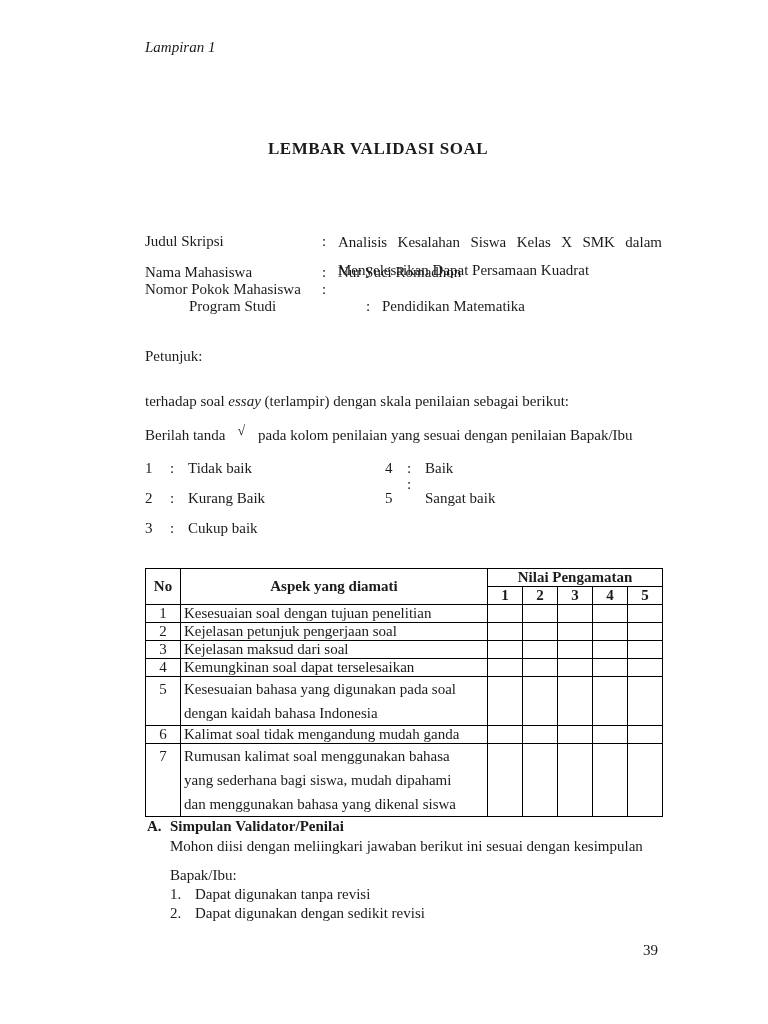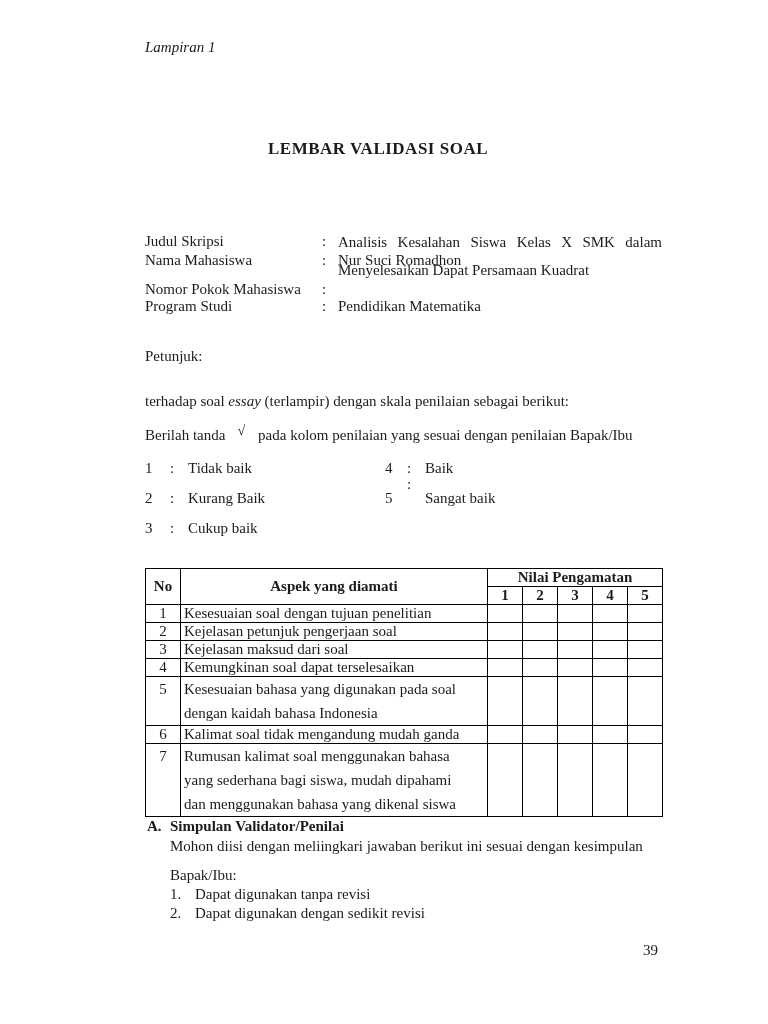--- a/index.html
+++ b/index.html
@@ -35,23 +35,23 @@
   .id-row {
     position: absolute; left: 0; width: 517px;
     display: grid;
     grid-template-columns: 177px 16px 1fr;
     align-items: start;
     line-height: 17px;
   }
   #row-judul { top: 7px; }
   #row-judul .id-label, #row-judul .id-colon { padding-top: 5px; }
   #row-judul .id-value { text-align: justify; line-height: 28px; }
-  #row-nama  { top: 31px; }
+  #row-nama  { top: 43px; }
   #row-npm   { top: 60px; }
-  #row-prodi { top: 77px; }
+  #row-prodi { top: 77px; margin-left: 44px; }
 
   
   .petunjuk-heading { position: absolute; top: 348px; left: 145px; }
   .petunjuk-para { position: absolute; top: 384px; left: 145px; width: 530px; }
   .p-line { height: 34px; line-height: 34px; white-space: nowrap; }
   .check {
     display: inline-block;
     position: relative;
     top: -5px;
     margin: 0 13px 0 12px;

